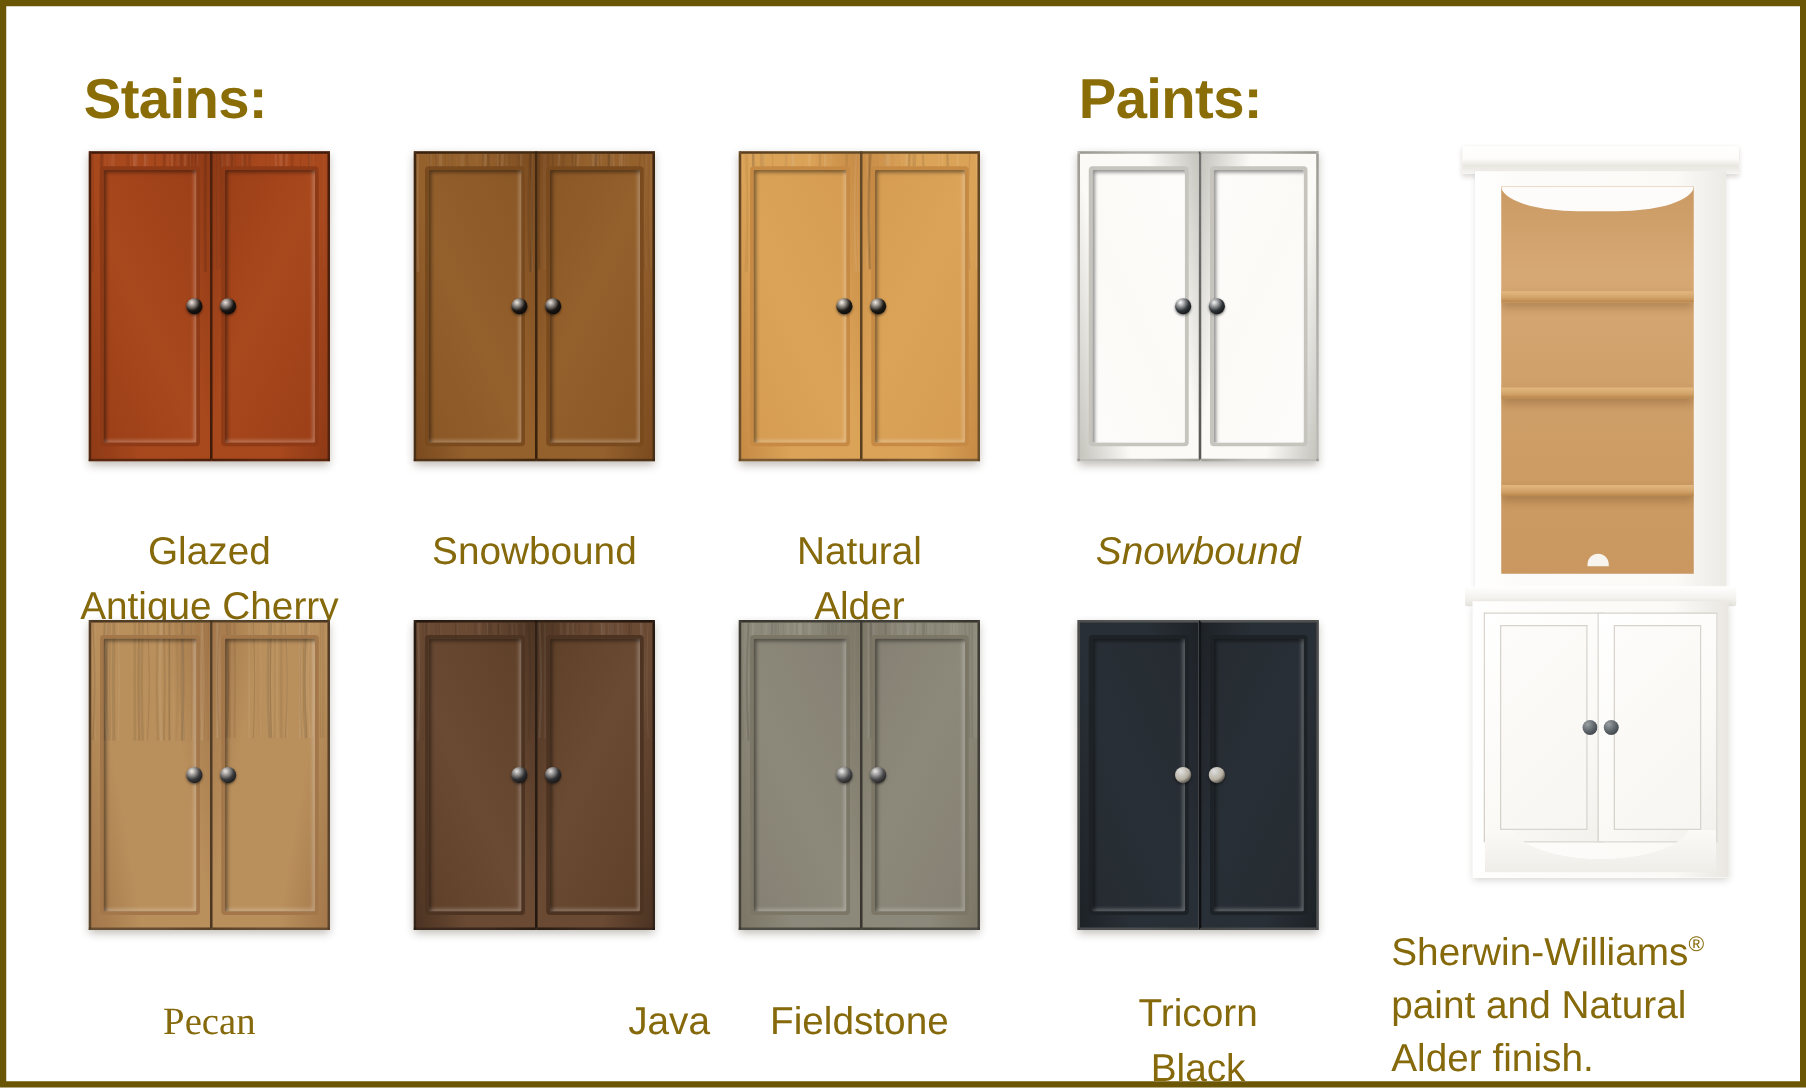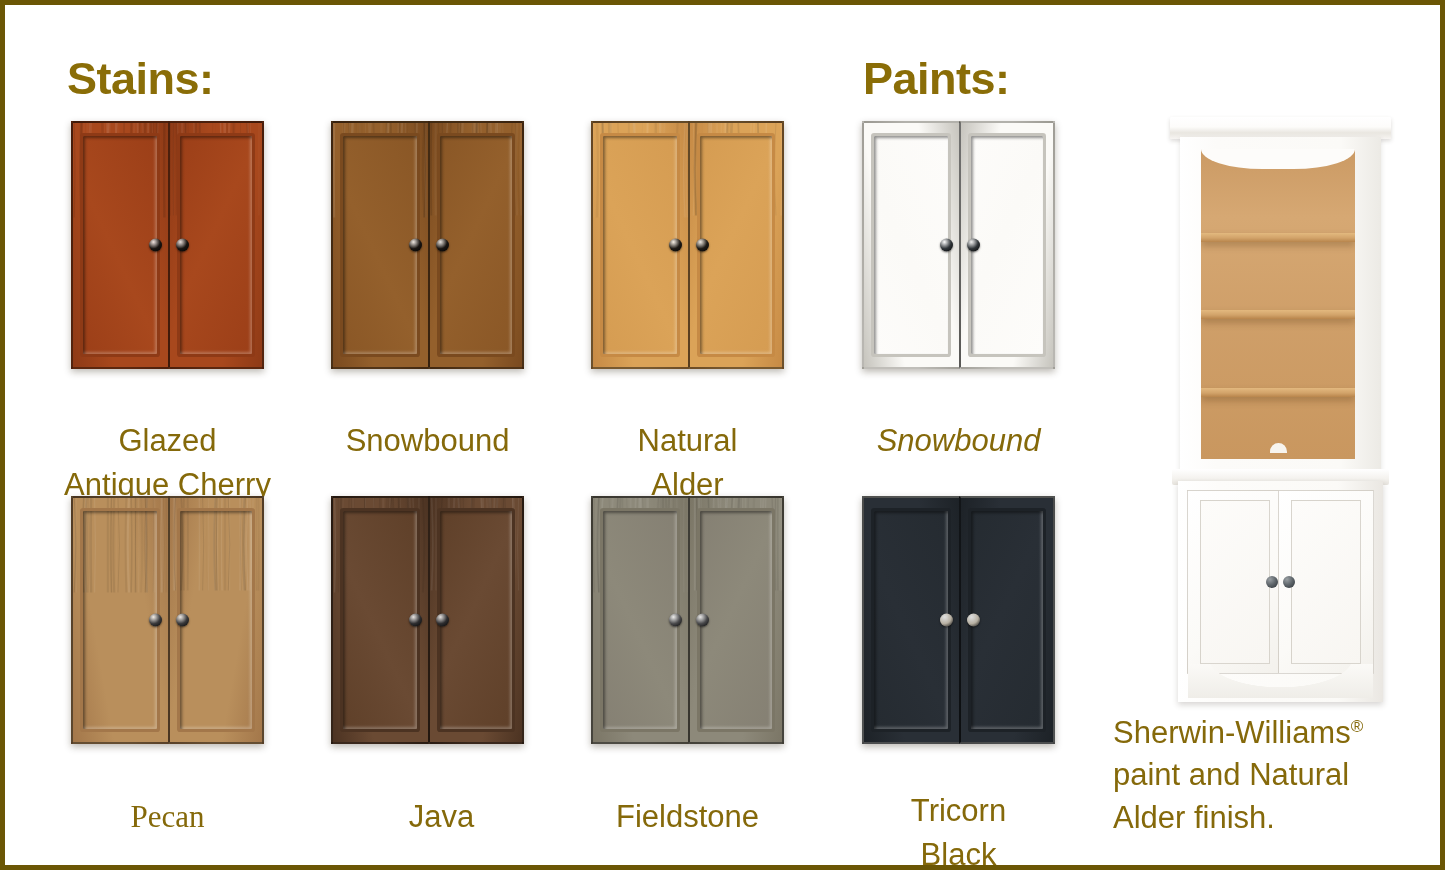--- a/index.html
+++ b/index.html
@@ -188,21 +188,21 @@
     left: 10px; right: 10px;
     bottom: 4px;
     height: 34px;
     background: linear-gradient(180deg,#fbfaf7 0%,#efedE8 100%);
     -webkit-mask-image: radial-gradient(ellipse 62% 135% at 50% -16%, transparent 62%, #000 63%);
     mask-image: radial-gradient(ellipse 62% 135% at 50% -16%, transparent 62%, #000 63%);
   }
   #twotone-note {
     position: absolute;
     left: 1108px;
-    top: 707px;
+    top: 736px;
     width: 315px;
     font-size: 31px;
     color: #85690a;
     text-align: left;
     line-height: 1.37;
   }
   #twotone-note sup { font-size: 17px; vertical-align: super; }
 </style>
 </head>
 <body>
@@ -622,21 +622,21 @@
             <path d="M95.7 0 Q93.6 50 95.7 100" stroke="rgba(255,255,255,.42)" stroke-width="1.01" fill="none" opacity="0.28"></path>
             <path d="M65.1 0 Q66.5 50 65.1 100" stroke="rgba(255,255,255,.42)" stroke-width="2.53" fill="none" opacity="0.26"></path>
             <path d="M64.3 0 Q65.2 50 64.3 100" stroke="rgba(0,0,0,.55)" stroke-width="2.12" fill="none" opacity="0.17"></path>
             <path d="M90.1 0 Q93.6 50 90.1 100" stroke="rgba(255,255,255,.42)" stroke-width="2.62" fill="none" opacity="0.19"></path>
             <path d="M13.1 0 Q10.3 50 13.1 100" stroke="rgba(0,0,0,.55)" stroke-width="1.39" fill="none" opacity="0.25"></path>
           </svg>
           <div class="panel" style="background: linear-gradient(115deg, rgb(95, 64, 41) 0%, rgb(106, 74, 51) 45%, rgb(95, 64, 41) 100%); box-shadow: rgba(0, 0, 0, 0.42) 2px 2px 3px inset, rgba(255, 255, 255, 0.26) -2px -2px 3px inset, rgb(76, 51, 34) 0px 0px 0px 3px;"></div>
           <div class="knob" style="background: radial-gradient(circle at 34% 27%, rgba(255, 255, 255, 0.85) 0%, rgb(46, 46, 48) 52%, rgb(0, 0, 0) 100%); box-shadow: rgba(0, 0, 0, 0.5) 0px 1px 2px;"></div>
         </div>
       </div>
-      <div class="label" style="left: 300px; top: 756px; width: 273px;">Java</div>
+      <div class="label" style="left: 290px; top: 756px; width: 273px; text-align: right;">Java</div>
       <div class="cab" style="left: 586px; top: 491px; width: 193px; height: 248px;">
         <div class="door" style="background: linear-gradient(80deg, rgb(123, 118, 102) 0%, rgb(141, 137, 122) 30%, rgb(141, 137, 122) 70%, rgb(123, 118, 102) 100%); border-top: 2px solid rgba(0, 0, 0, 0.55); border-bottom: 2px solid rgba(0, 0, 0, 0.45); border-left: 2px solid rgba(0, 0, 0, 0.5);">
           <svg class="grain" viewBox="0 0 100 100" preserveAspectRatio="none" xmlns="http://www.w3.org/2000/svg">
             <path d="M96.1 0 Q95.5 50 96.1 100" stroke="rgba(255,255,255,.42)" stroke-width="1.56" fill="none" opacity="0.17"></path>
             <path d="M10.3 0 Q6.9 50 10.3 100" stroke="rgba(255,255,255,.42)" stroke-width="1.79" fill="none" opacity="0.37"></path>
             <path d="M38.1 0 Q39.5 50 38.1 100" stroke="rgba(255,255,255,.42)" stroke-width="1.36" fill="none" opacity="0.11"></path>
             <path d="M5.7 0 Q9.1 50 5.7 100" stroke="rgba(0,0,0,.55)" stroke-width="0.43" fill="none" opacity="0.18"></path>
             <path d="M57.8 0 Q57.7 50 57.8 100" stroke="rgba(255,255,255,.42)" stroke-width="2.41" fill="none" opacity="0.29"></path>
             <path d="M35.5 0 Q38.8 50 35.5 100" stroke="rgba(0,0,0,.55)" stroke-width="0.42" fill="none" opacity="0.34"></path>
             <path d="M20.6 0 Q18.3 50 20.6 100" stroke="rgba(255,255,255,.42)" stroke-width="2.04" fill="none" opacity="0.19"></path>

